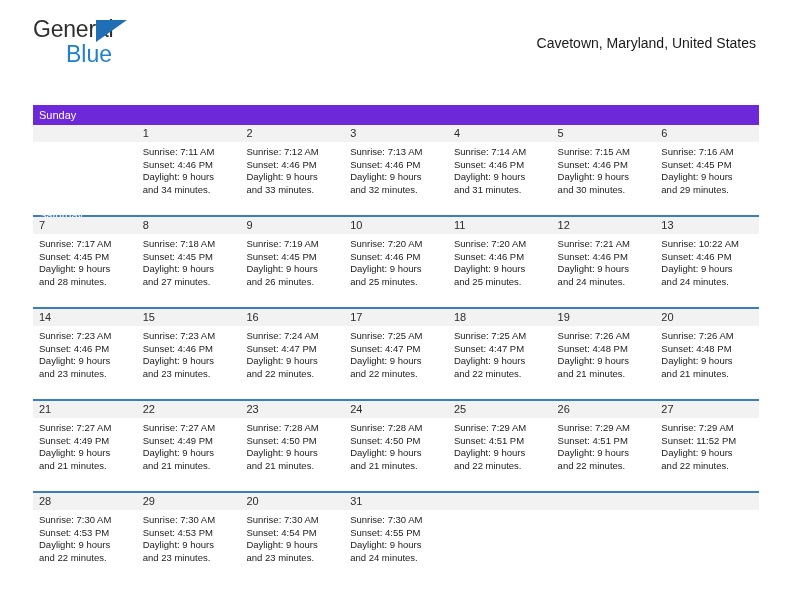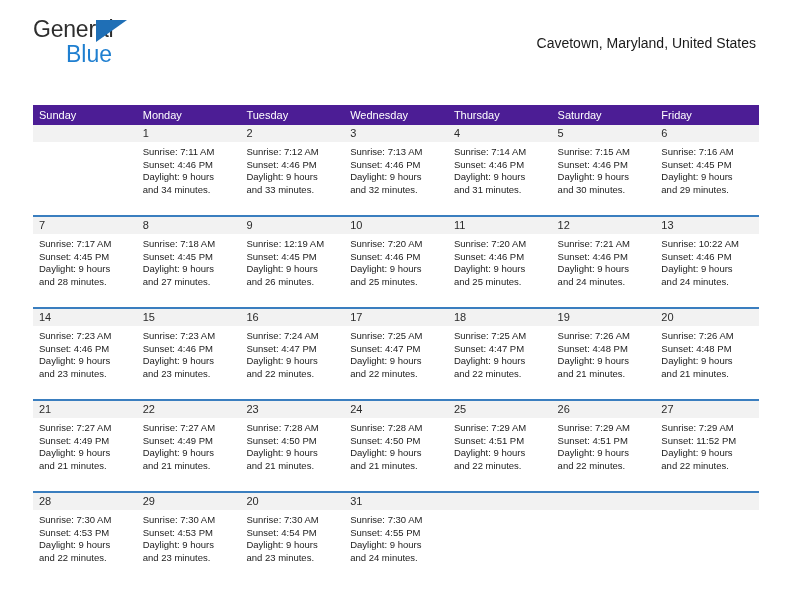--- a/index.html
+++ b/index.html
@@ -89,22 +89,23 @@
 
   
   .calendar {
     position: absolute;
     left: 33px;
     top: 105px;
     width: 726px;
   }
   .dow-row {
     display: flex;
-    background: #4c1d95;
+    background: #6d28d9;
     height: 20px;
+    flex-direction: column;
   }
   .dow-cell {
     flex: 1 1 0;
     color: #ffffff;
     font-size: 11px;
     line-height: 20px;
     padding-left: 6px;
     box-sizing: border-box;
     white-space: nowrap;
   }
@@ -265,21 +266,21 @@
         <div class="day-info">
           <div>Sunrise: 7:18 AM</div>
           <div>Sunset: 4:45 PM</div>
           <div>Daylight: 9 hours</div>
           <div>and 27 minutes.</div>
         </div>
       </div>
       <div class="day-cell">
         <div class="day-num">9</div>
         <div class="day-info">
-          <div>Sunrise: 12:19 AM</div>
+          <div>Sunrise: 7:19 AM</div>
           <div>Sunset: 4:45 PM</div>
           <div>Daylight: 9 hours</div>
           <div>and 26 minutes.</div>
         </div>
       </div>
       <div class="day-cell">
         <div class="day-num">10</div>
         <div class="day-info">
           <div>Sunrise: 7:20 AM</div>
           <div>Sunset: 4:46 PM</div>

